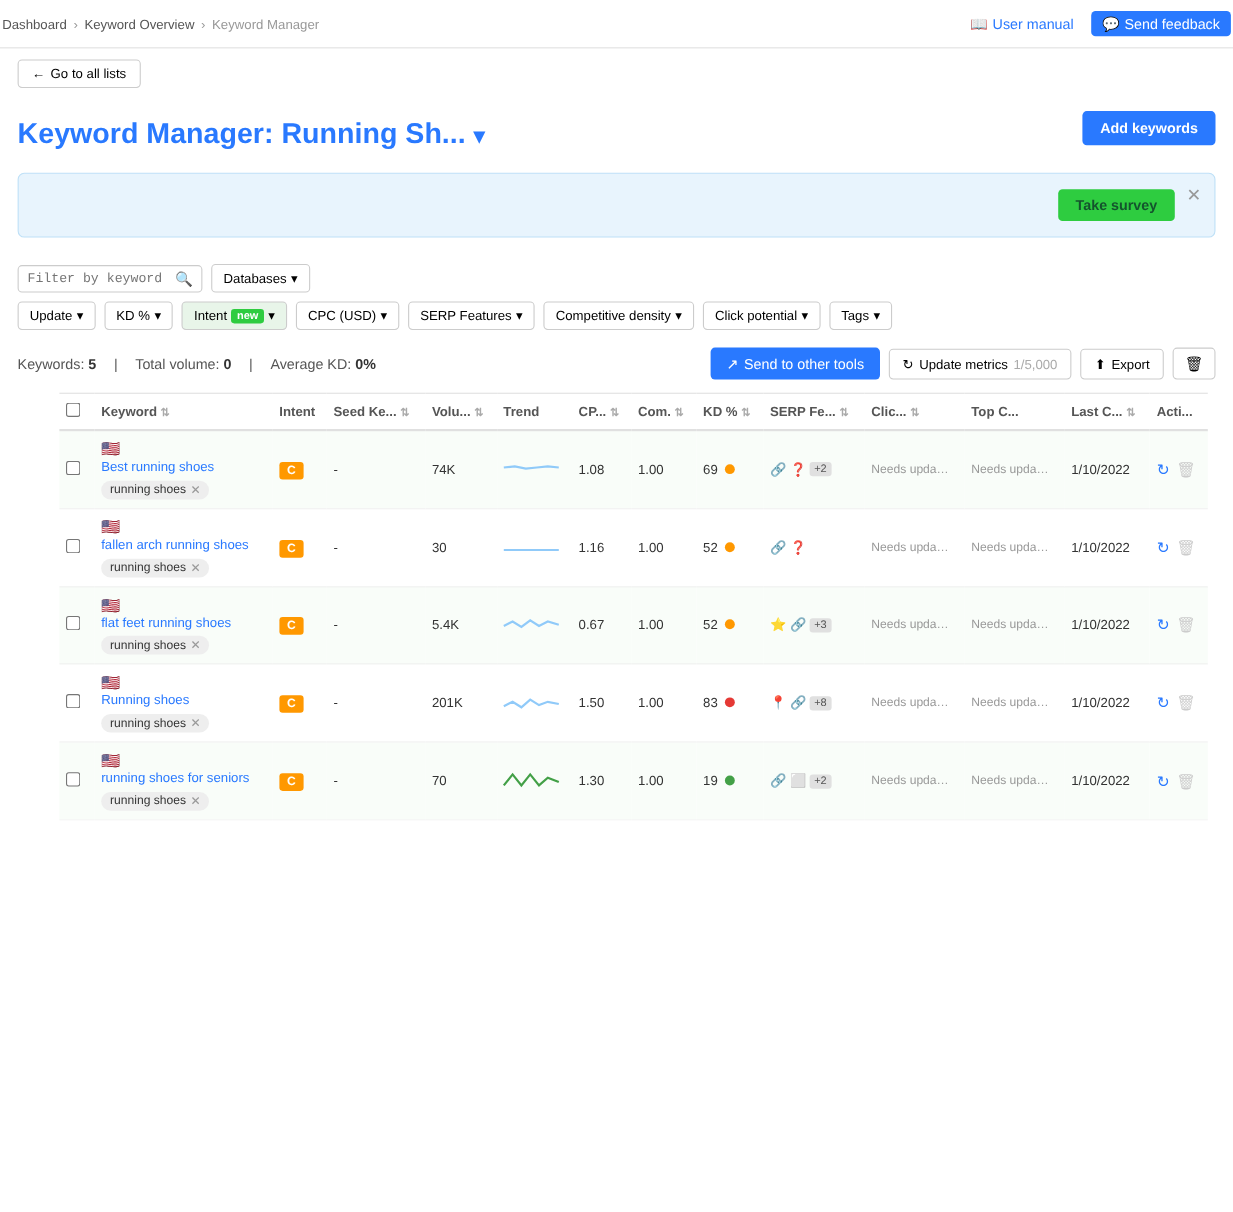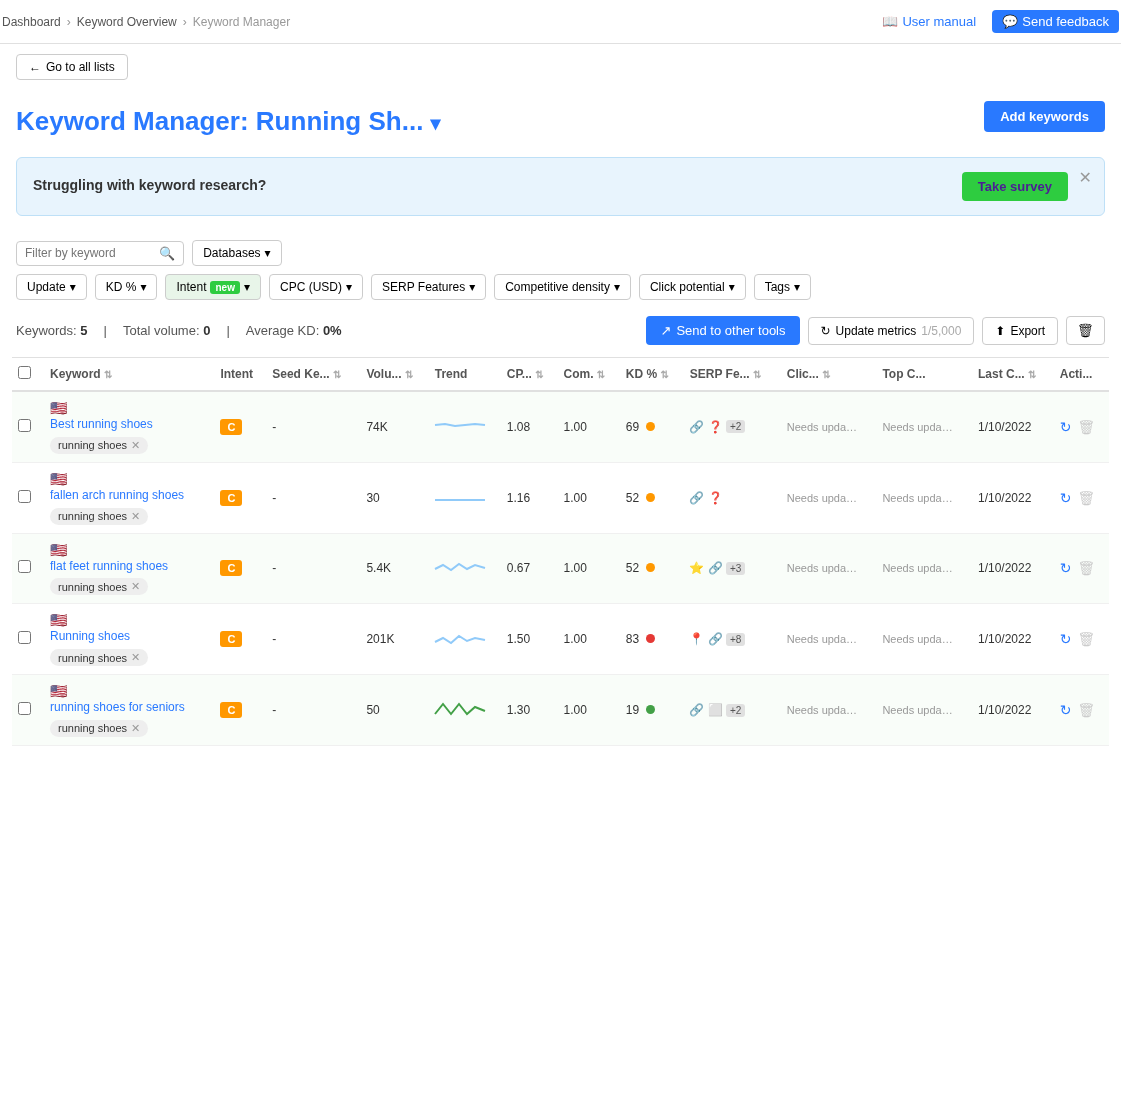--- a/index.html
+++ b/index.html
@@ -43,38 +43,38 @@
     
     .banner {
       margin: 12px 16px; background: #e8f4fd; border: 1px solid #bee0f7;
       border-radius: 6px; padding: 14px 36px 14px 16px; display: flex;
       align-items: center; justify-content: space-between; position: relative;
     }
     .banner-text strong { font-size: 14px; display: block; margin-bottom: 4px; }
     .banner-text span { font-size: 12px; color: #555; }
     .banner-actions { display: flex; align-items: center; gap: 12px; }
     .take-survey-btn {
-      background: #2ecc40; color: #4c1d95; border: none; padding: 7px 16px;
+      background: #2ecc40; color: #14532d; border: none; padding: 7px 16px;
       border-radius: 4px; cursor: pointer; font-size: 13px; font-weight: bold;
     }
     .banner-close {
       position: absolute; top: 10px; right: 12px; cursor: pointer; color: #999; font-size: 16px;
     }
 
     
     .filters-row {
       display: flex; align-items: center; gap: 8px; padding: 12px 16px 8px;
       flex-wrap: wrap;
     }
     .filter-search {
       display: flex; align-items: center; border: 1px solid #ccc; border-radius: 4px;
       padding: 4px 8px; gap: 4px; background: #fff;
     }
     .filter-search input {
-      border: none; outline: none; font-size: 12px; width: 130px; color: #0369a1;
+      border: none; outline: none; font-size: 12px; width: 130px; color: #0369a1; font-family: Liberation Mono, monospace;
     }
     .filter-btn {
       border: 1px solid #ccc; background: #fff; border-radius: 4px; padding: 5px 10px;
       cursor: pointer; font-size: 12px; display: flex; align-items: center; gap: 4px;
     }
     .filter-btn-new { background: #e8f5e9; }
     .new-badge {
       background: #2ecc40; color: #fff; font-size: 10px; padding: 1px 5px;
       border-radius: 3px; font-weight: bold;
     }
@@ -92,21 +92,21 @@
       cursor: pointer; font-size: 12px; display: flex; align-items: center; gap: 5px;
     }
     .send-tools-btn {
       background: #2979ff; color: #fff; border: none; border-radius: 4px;
       padding: 7px 14px; cursor: pointer; font-size: 13px;
       display: flex; align-items: center; gap: 5px;
     }
     .delete-btn { border: 1px solid #ccc; background: #fff; border-radius: 4px; padding: 6px 10px; cursor: pointer; }
 
     
-    .table-wrap { padding: 0 12px; }
+    .table-wrap { padding: 0 23px; margin-left: 31px; }
     table { width: 100%; border-collapse: collapse; }
     thead tr { border-top: 1px solid #e0e0e0; border-bottom: 2px solid #e0e0e0; }
     thead th {
       text-align: left; padding: 8px 6px; font-size: 12px; color: #555; font-weight: 600;
       white-space: nowrap;
     }
     thead th .sort-icon { color: #aaa; font-size: 10px; }
     tbody tr { border-bottom: 1px solid #f0f0f0; }
     tbody tr:nth-child(odd) { background: #f9fdf9; }
     tbody tr:nth-child(even) { background: #fff; }
@@ -174,21 +174,20 @@
       <span class="title-chevron">▾</span>
     </h1>
   </div>
   <div class="title-right">
     <button class="add-keywords-btn">Add keywords</button>
   </div>
 </div>
 
 <div class="banner">
   <div class="banner-text">
-    <strong>Struggling with keyword research?</strong>
   </div>
   <div class="banner-actions">
     <button class="take-survey-btn">Take survey</button>
   </div>
   <span class="banner-close">✕</span>
 </div>
 
 <div class="filters-row">
   <div class="filter-search">
     <input type="text" placeholder="Filter by keyword" style="">
@@ -466,21 +465,21 @@
       <a href="#" class="keyword-link">running shoes for seniors</a>
       <span class="tag-chip">
         <span>running shoes</span>
         <span class="remove">✕</span>
       </span>
     </td>
     <td>
       <span class="intent-badge">C</span>
     </td>
     <td>-</td>
-    <td>50</td>
+    <td>70</td>
     <td>
       <span class="sparkline"><svg class="spark" width="50" height="20">
                 <polyline points="0,15 8,5 16,15 24,5 32,15 40,8 50,12" fill="none" stroke="#43a047" stroke-width="2"></polyline>
               </svg></span>
     </td>
     <td>1.30</td>
     <td>1.00</td>
     <td>
       19 <span class="dot" style="background:#43a047;"></span>
     </td>

